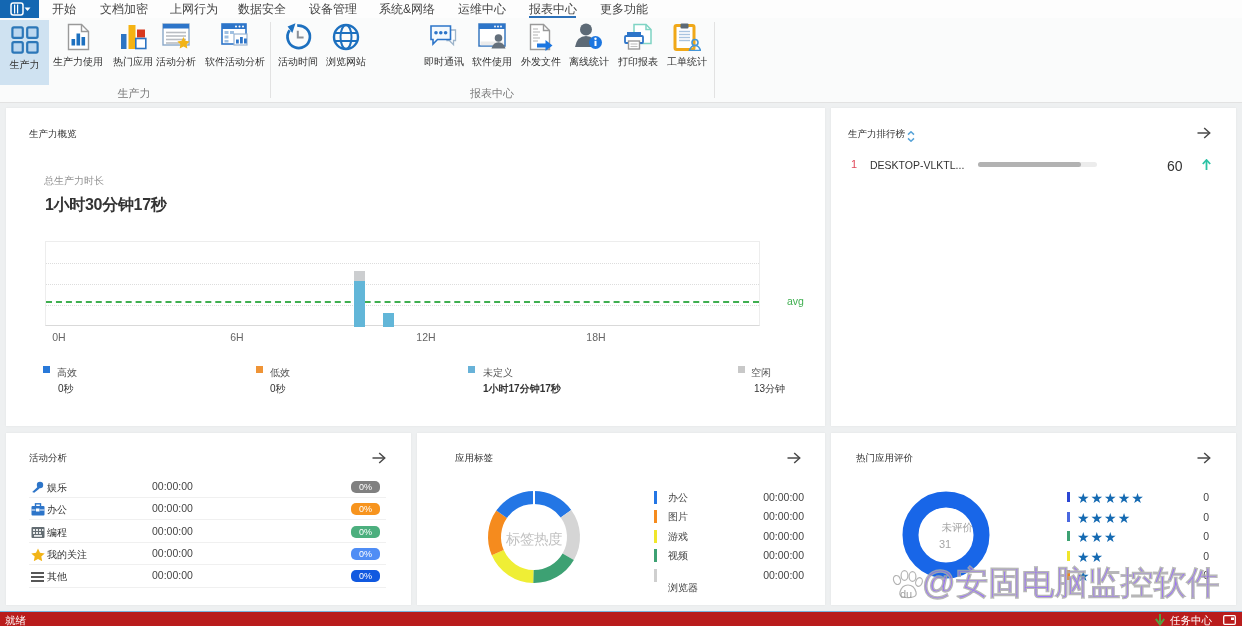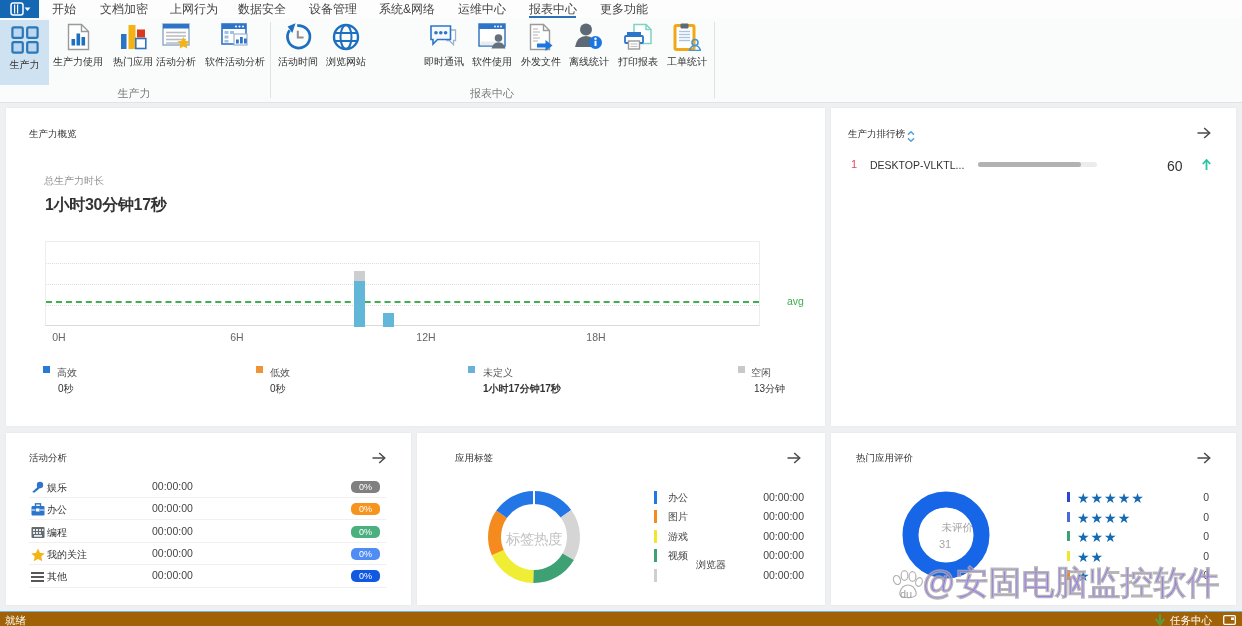--- a/index.html
+++ b/index.html
@@ -36,21 +36,21 @@
 .badge { position:absolute; left:345px; width:29px; height:12px; border-radius:5px; color:#fff; font-size:9px; text-align:center; line-height:12px; }
 
 .tagmk { position:absolute; left:237px; width:3px; height:13px; }
 .taglb { position:absolute; left:251px; font-size:10px; color:#444; }
 .tagvl { position:absolute; left:307px; width:80px; text-align:right; font-size:10.5px; color:#444; }
 
 .rtmk { position:absolute; left:236px; width:3px; height:10px; }
 .stars { position:absolute; left:246px; font-size:14px; letter-spacing:1px; color:#156ab2; }
 .rtvl { position:absolute; left:340px; width:38px; text-align:right; font-size:10.5px; color:#444; }
 
-#statusbar { position:absolute; left:0; top:611px; width:1242px; height:15px; background:#a16207; border-top:1px solid #7ab4dd; }
+#statusbar { position:absolute; left:0; top:611px; width:1242px; height:15px; background:#b91c1c; border-top:1px solid #7ab4dd; }
 #statusbar .st { color:#fff; font-size:10.5px; }
 
 #wm { position:absolute; left:888px; top:560px; width:354px; height:44px; z-index:9; }
 </style>
 </head>
 <body>
 <div id="menubar">
   <div id="appbtn"><svg width="39" height="18" viewBox="0 0 39 18">
     <rect x="11" y="3" width="12" height="12" rx="2.2" fill="none" stroke="#fff" stroke-width="1.5"></rect>
     <line x1="14.6" y1="4.5" x2="14.6" y2="13.5" stroke="#fff" stroke-width="1.2"></line>
@@ -398,21 +398,21 @@
   <div class="tagmk" style="top:77px; background:#f58b1e;"></div>
   <span class="taglb" style="top:77px;">图片</span>
   <span class="tagvl" style="top:77px;">00:00:00</span>
   <div class="tagmk" style="top:97px; background:#f0e62c;"></div>
   <span class="taglb" style="top:97px;">游戏</span>
   <span class="tagvl" style="top:97px;">00:00:00</span>
   <div class="tagmk" style="top:116px; background:#3da173;"></div>
   <span class="taglb" style="top:116px;">视频</span>
   <span class="tagvl" style="top:116px;">00:00:00</span>
   <div class="tagmk" style="top:136px; background:#cfcfcf;"></div>
-  <span class="taglb" style="top:125px;margin-left:28px;">浏览器</span>
+  <span class="taglb" style="top:148px;">浏览器</span>
   <span class="tagvl" style="top:136px;">00:00:00</span>
 </div>
 <div class="card" id="card5" style="left:831px; top:433px; width:405px; height:172px;">
   <div class="ctitle" style="left:25px; top:19px;">热门应用评价</div>
   <svg class="carrow" style="left:366px; top:19px;" width="14" height="12" viewBox="0 0 14 12">
     <line x1="0.5" y1="6" x2="12.5" y2="6" stroke="#4a4a4a" stroke-width="1.5"></line>
     <path d="M7.2 1 L12.7 6 L7.2 11" fill="none" stroke="#4a4a4a" stroke-width="1.5"></path>
   </svg>
   <svg style="position:absolute; left:71px; top:58px;" width="88" height="88" viewBox="0 0 88 88">
     <circle cx="44" cy="44" r="35.5" fill="none" stroke="#1866e8" stroke-width="16"></circle>

